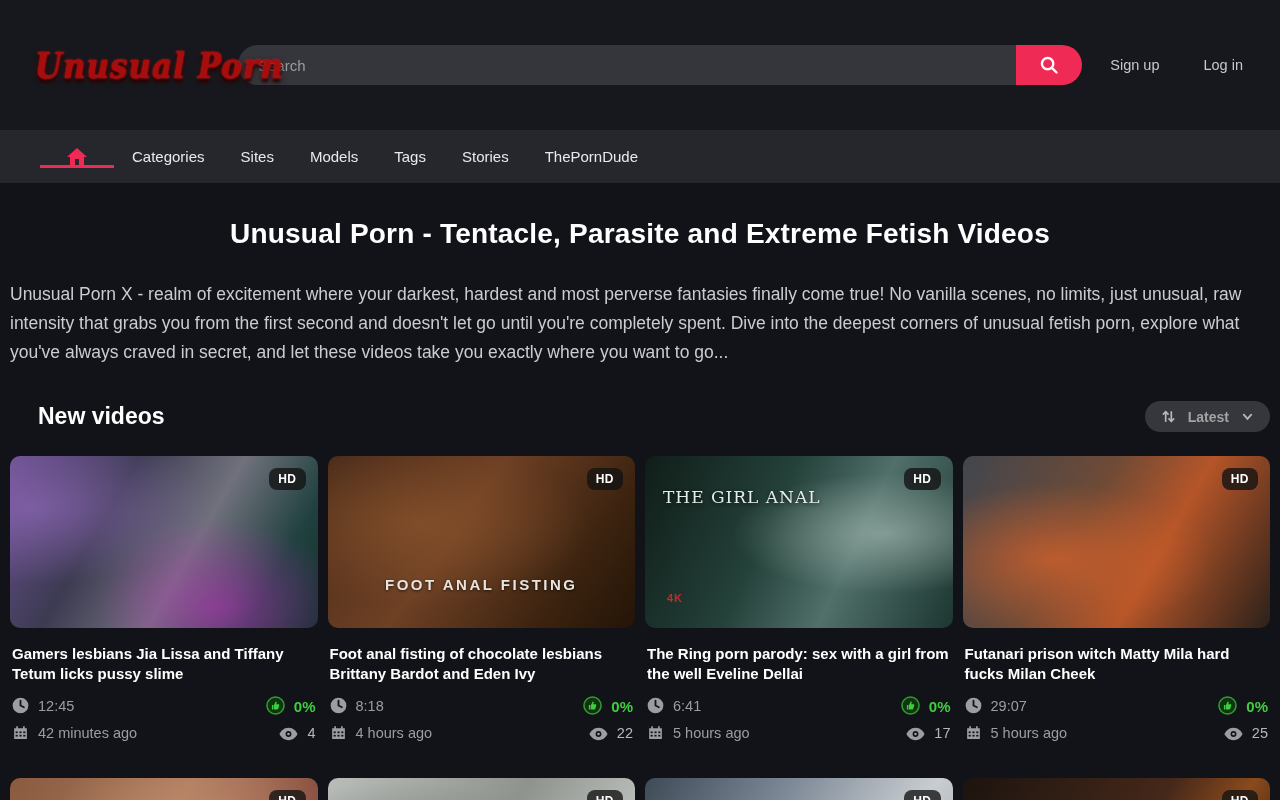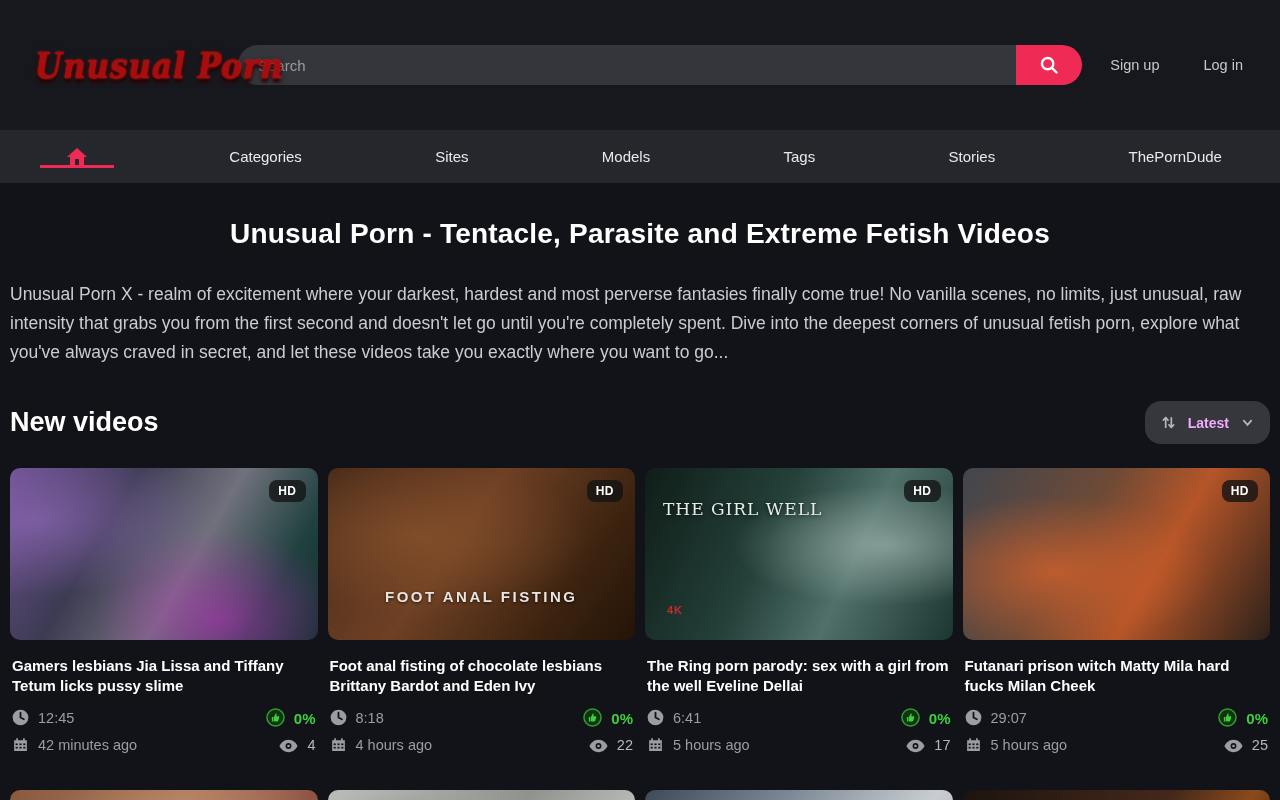--- a/index.html
+++ b/index.html
@@ -39,21 +39,21 @@
     display:flex; align-items:center; justify-content:center;
   }
   .authlinks { display:flex; gap:44px; margin-left:28px; }
   .authlinks a {
     color:#c6c8cb; font-size:14.5px; text-decoration:none; cursor:pointer; white-space:nowrap;
   }
 
   
   .navbar {
     height:53px; background:#26272c;
-    display:flex; align-items:stretch; justify-content:space-between;
+    display:flex; align-items:stretch; 
     padding:15px 40px;
   }
   .navitem {
     display:flex; align-items:center; justify-content:center;
     color:#e8e9ec; font-size:15px; text-decoration:none;
     cursor:pointer; position:relative; padding:0 18px;
   }
   .navitem.home { padding:0 25px; }
   .navitem.home .bar {
     position:absolute; left:0; right:0; bottom:0; height:3px; background:#ef2a55;
@@ -65,26 +65,26 @@
     text-align:center; font-size:28px; font-weight:bold; color:#ffffff;
     margin:35px 0 30px 0; letter-spacing:.2px;
   }
   .desc {
     color:#c9ccd1; font-size:17.5px; line-height:29px; margin:0 0 34px 0;
   }
   .section-head {
     display:flex; align-items:center; justify-content:space-between;
     margin:0 0 24px 0;
   }
-  .section-head h2 { color:#ffffff; font-size:27px; font-weight:bold; }
+  .section-head h2 { color:#ffffff; font-size:23px; font-weight:bold;margin-left:28px; }
   .sortbtn {
     display:flex; align-items:center; gap:12px;
     background:#35373d; border:none; border-radius:16px;
-    height:43px; padding:0 16px; cursor:pointer;
-    color:#f0abfc; font-size:14px; font-weight:bold;
+    height:31px; padding:0 16px; cursor:pointer;
+    color:#a3a3a3; font-size:14px; font-weight:bold;
   }
 
   
   .grid { display:grid; grid-template-columns:repeat(4,1fr); gap:22px 10px; margin-bottom:28px; }
   .card { cursor:pointer; }
   .thumb {
     position:relative; height:172px; border-radius:10px; overflow:hidden;
   }
   .hd {
     position:absolute; top:12px; right:12px;
@@ -325,21 +325,21 @@
           </span>
           <span class="views">22</span>
         </span>
       </div>
     </div>
 
     <div class="card">
       <div class="thumb t3">
         <span class="hd">HD</span>
         <span class="thumb-overlay-left">
-          <span class="l1">THE GIRL WELL</span>
+          <span class="l1">THE GIRL ANAL</span>
         </span>
         <span class="thumb-tag">4K</span>
       </div>
       <div class="vtitle">The Ring porn parody: sex with a girl from the well Eveline Dellai</div>
       <div class="metarow">
         <span class="metaleft">
           <span class="icon">
             <svg width="17" height="17" viewBox="0 0 16 16">
                 <circle cx="8" cy="8" r="7.4" fill="#9a9da2"></circle>
                 <path d="M8 3.5 V8 l3.2 1.6" stroke="#121318" stroke-width="1.7" fill="none" stroke-linecap="round"></path>

